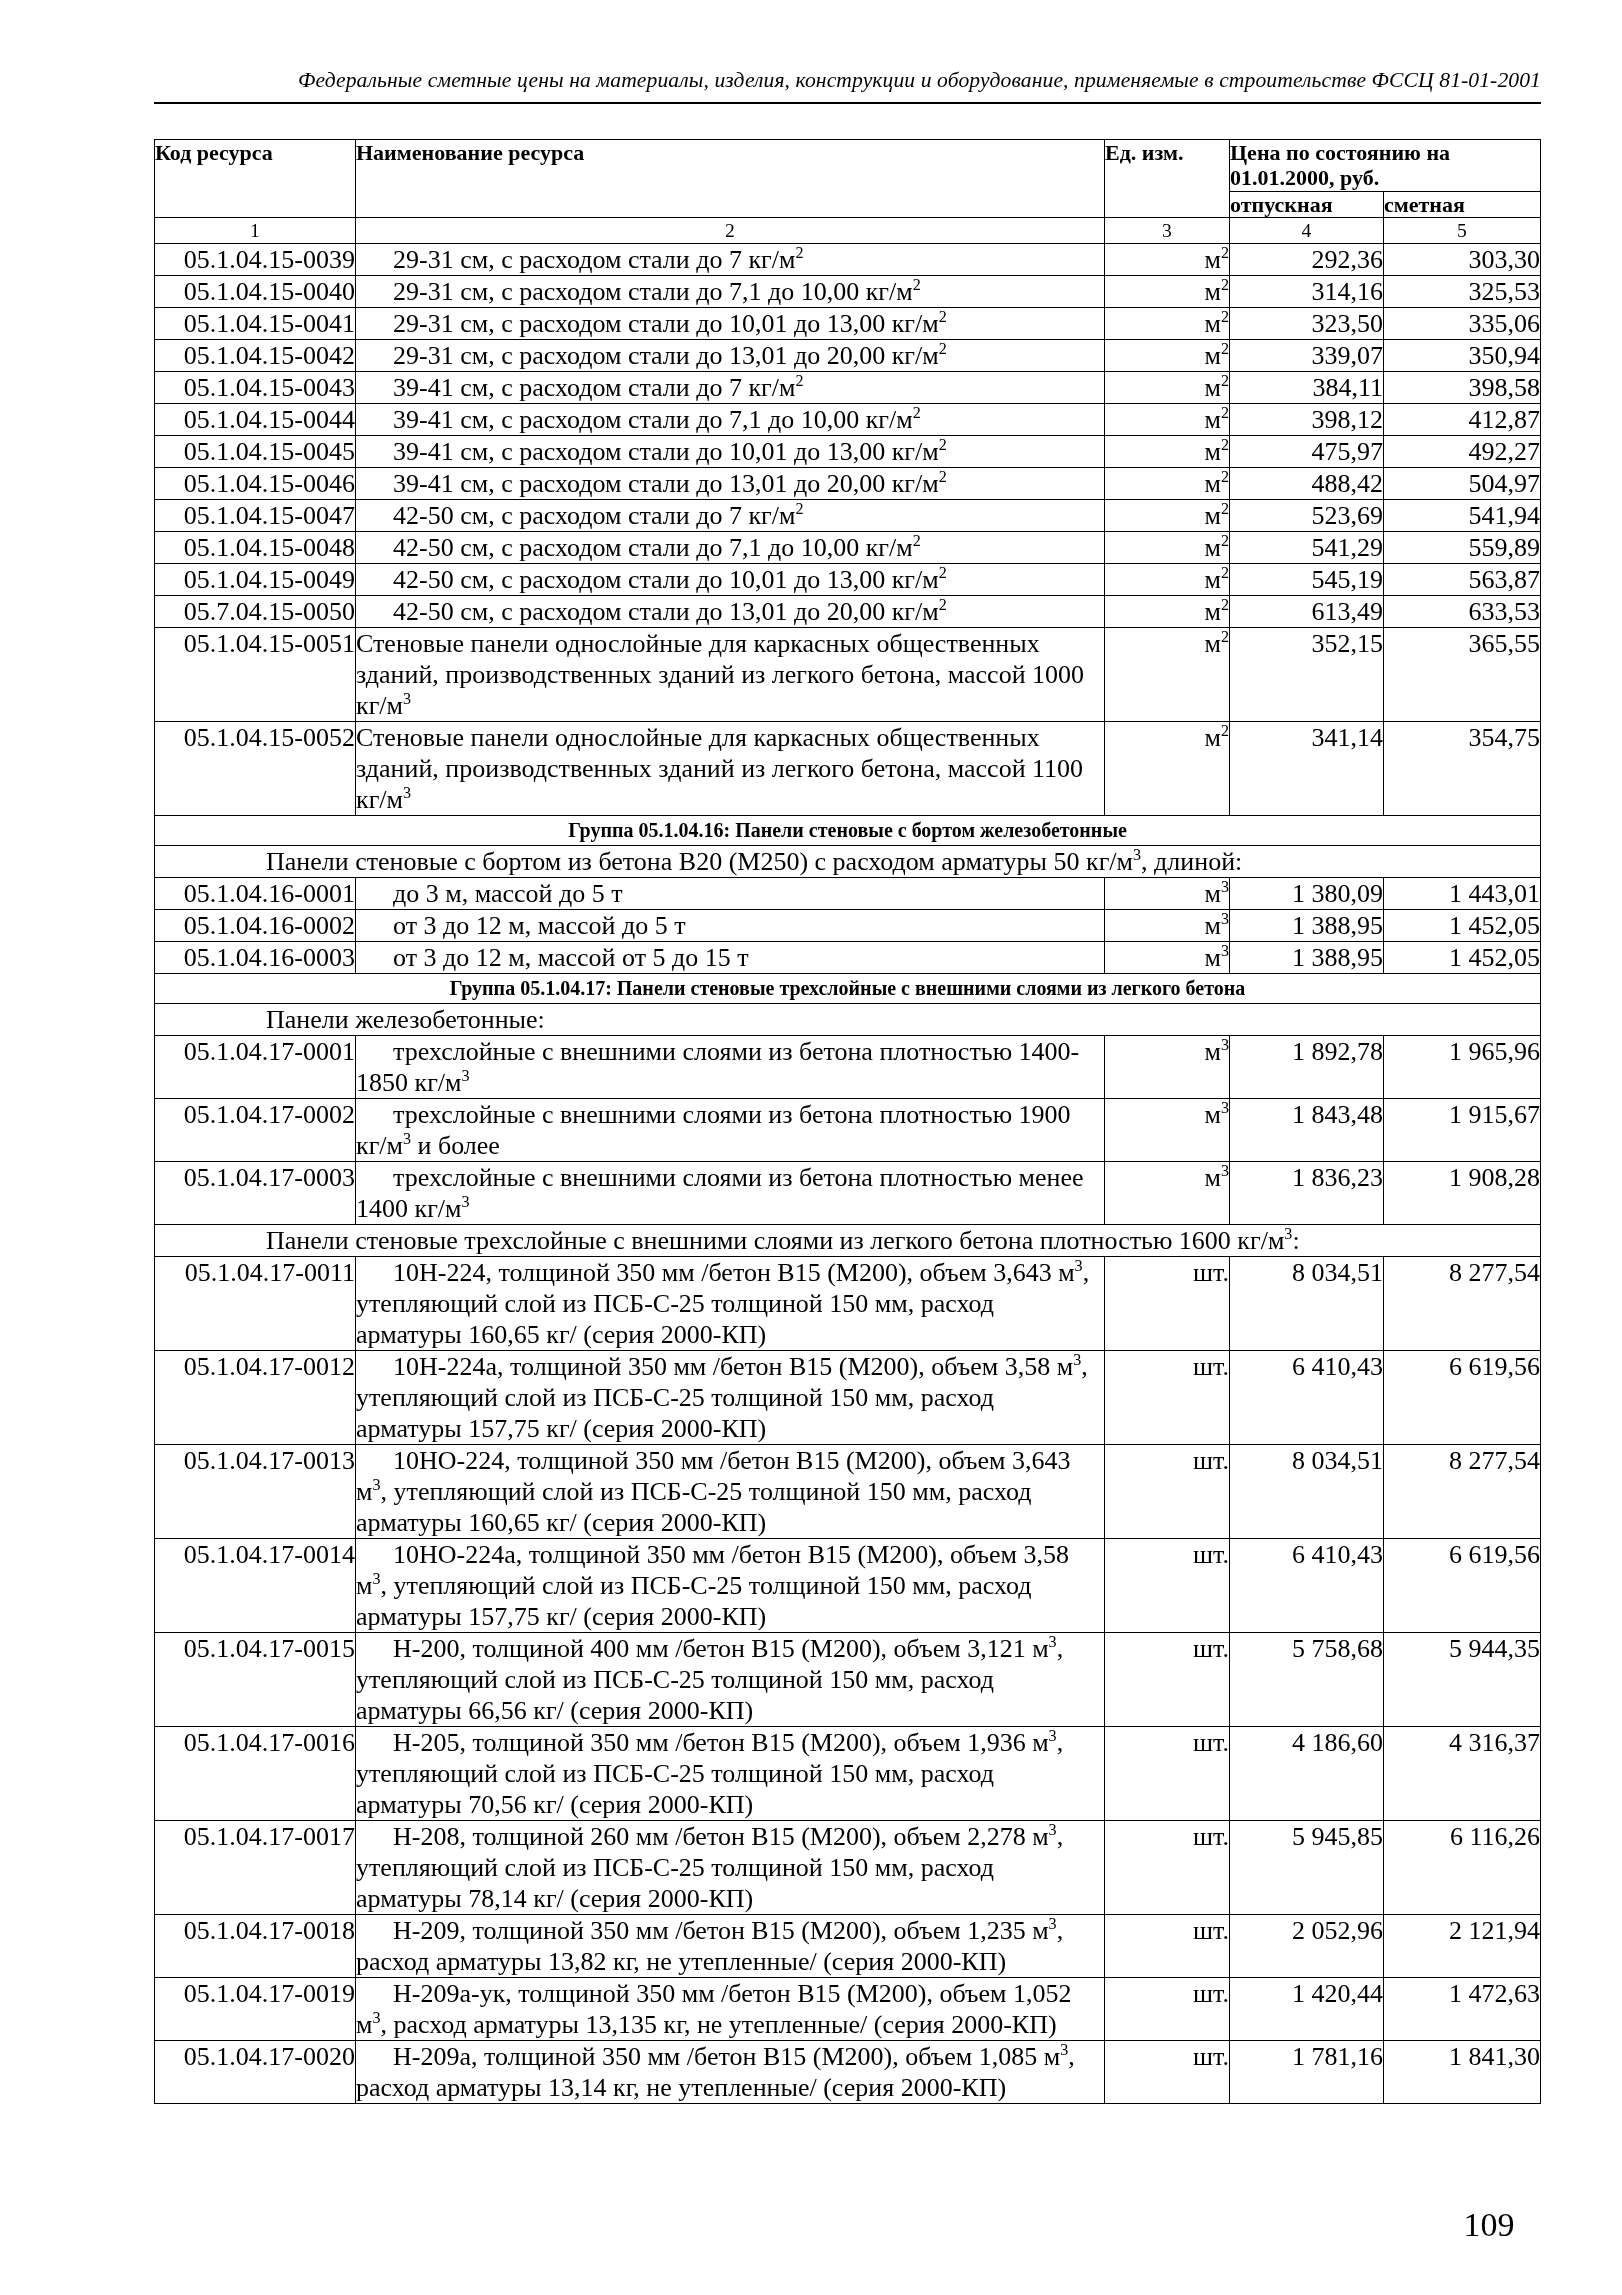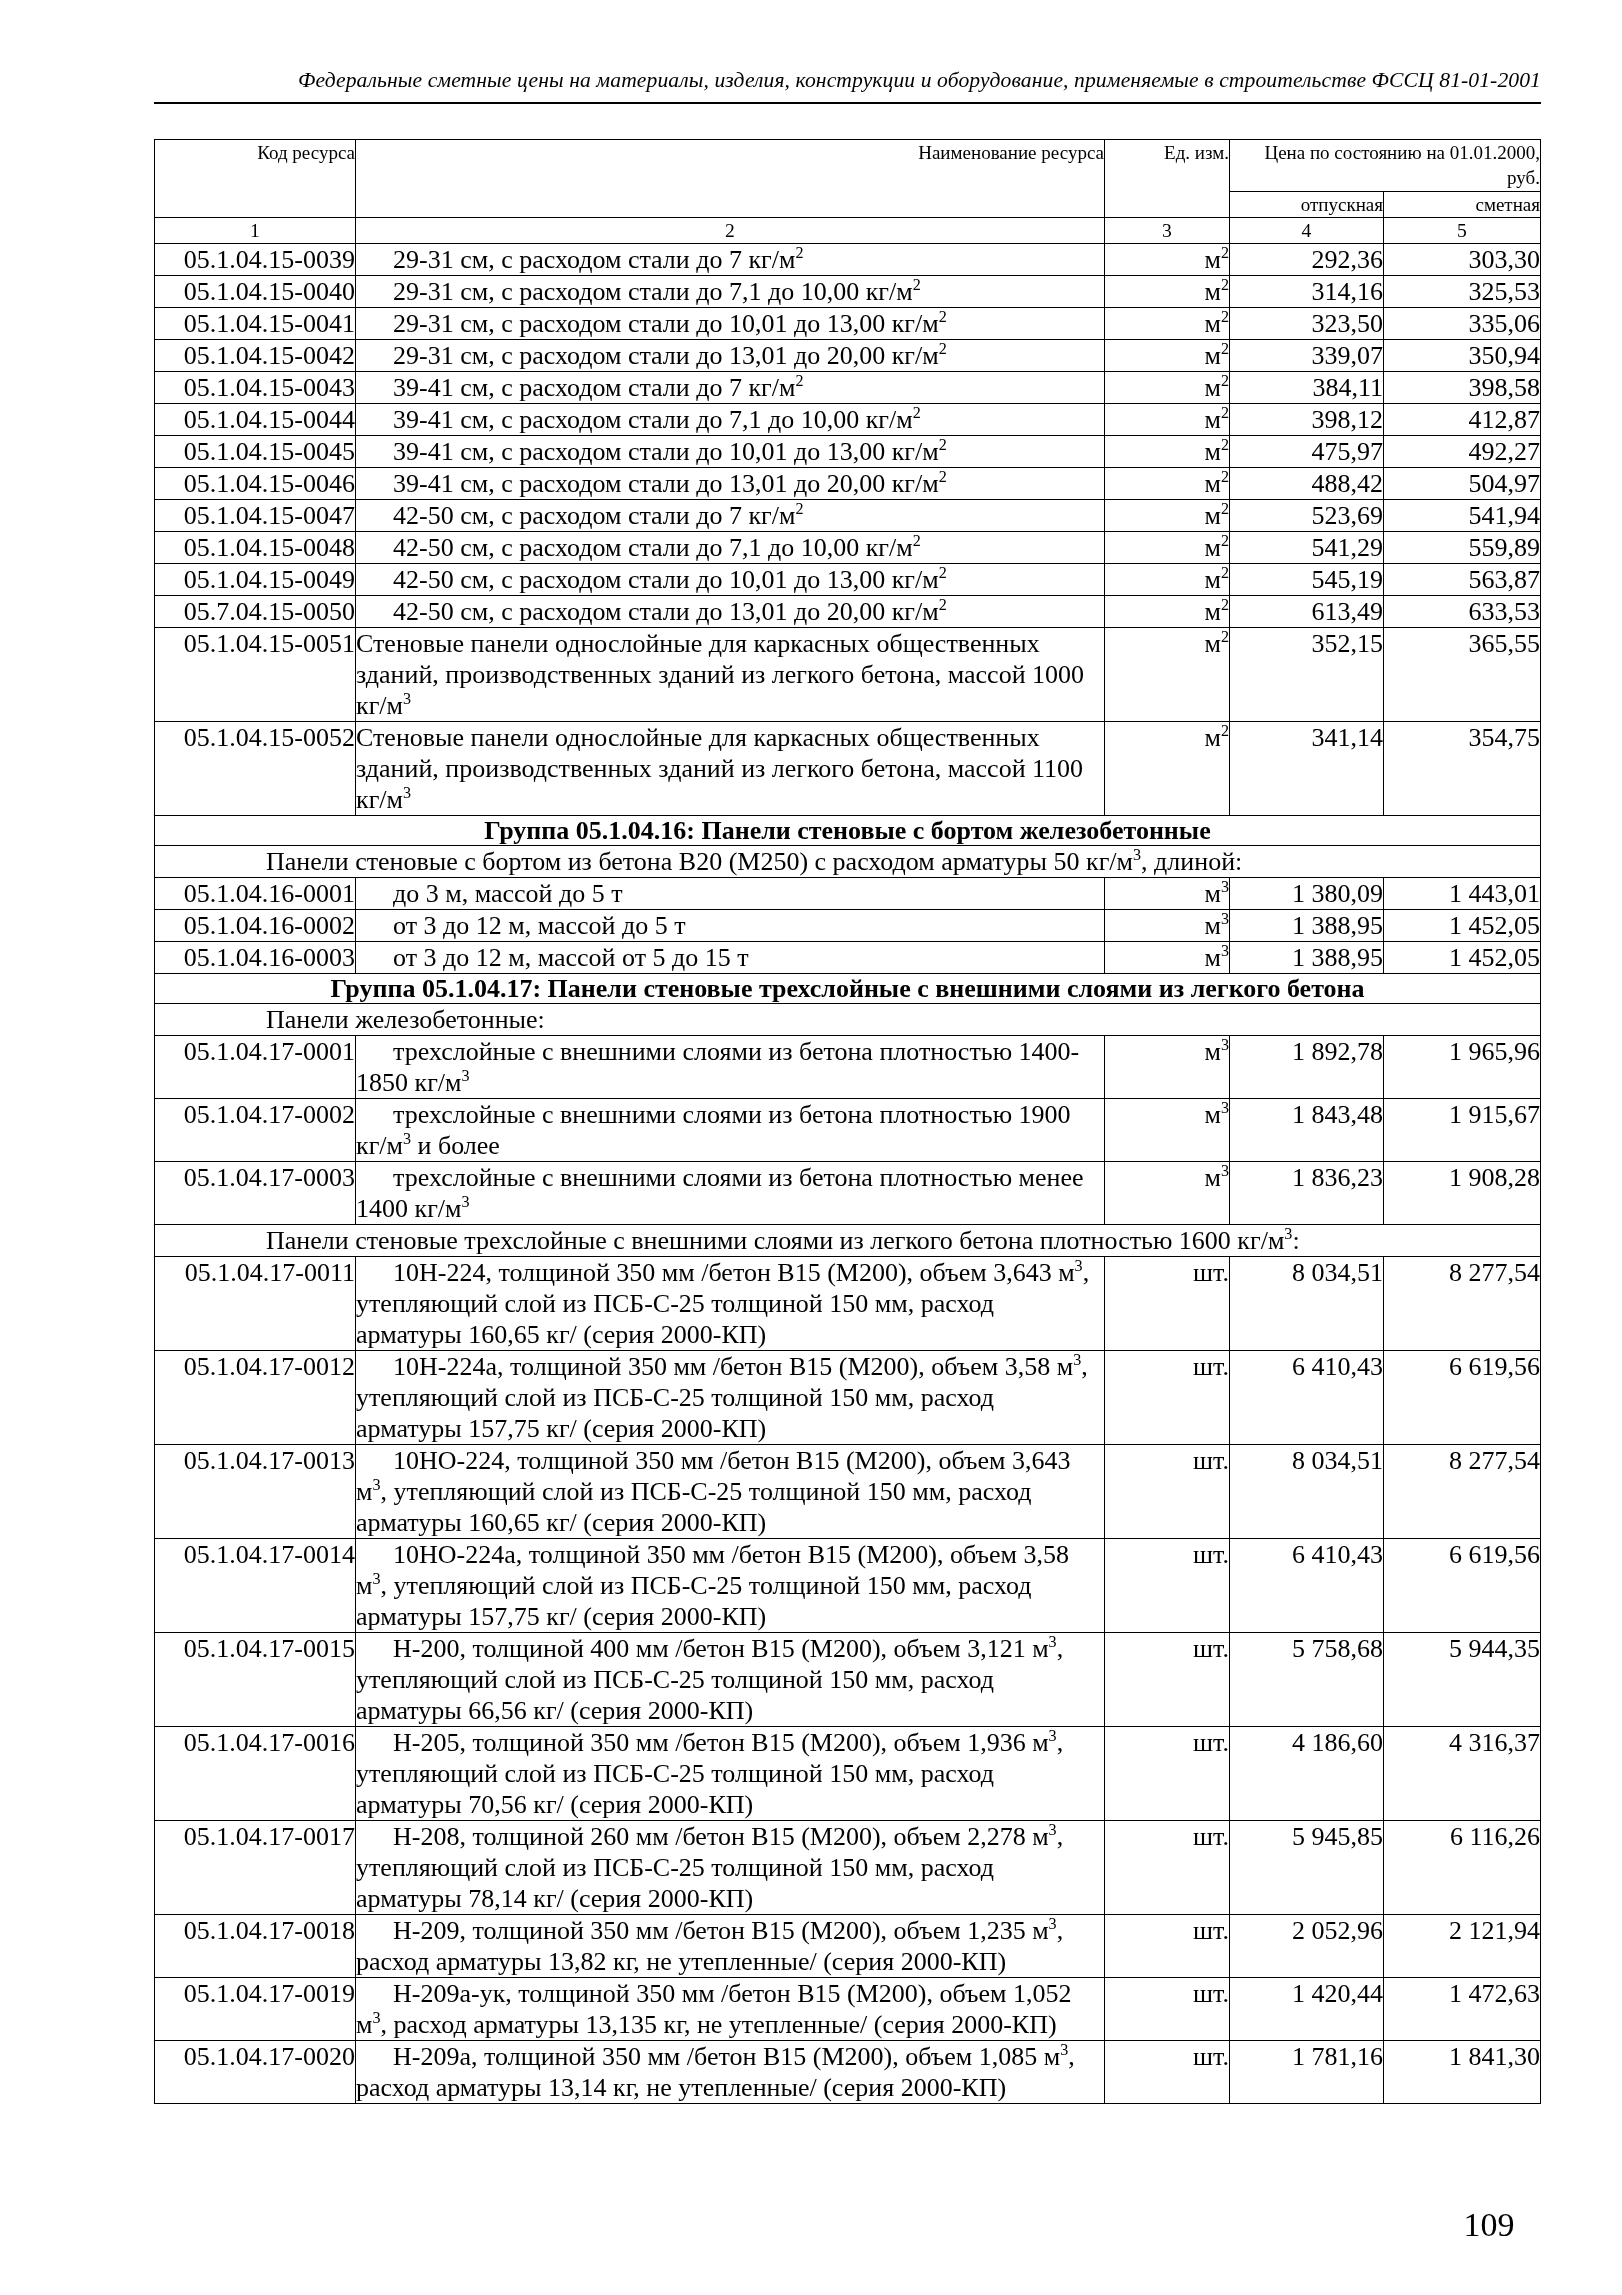--- a/index.html
+++ b/index.html
@@ -23,33 +23,33 @@
   }
   table.price td, table.price th {
     border: 1.3px solid #000; padding: 0; vertical-align: top;
   }
   col.c1 { width: 201px; }
   col.c2 { width: 749px; }
   col.c3 { width: 125px; }
   col.c4 { width: 154px; }
   col.c5 { width: 157px; }
 
-  th.hdr { font-weight: normal; font-size: 19px; line-height: 25px; text-align: right; vertical-align: middle; }
+  th.hdr { font-weight: bold; font-size: 22px; line-height: 25px; text-align: left; vertical-align: middle; }
   tr.hdr-top th { height: 51px; }
   tr.hdr-sub th { height: 25px; }
   tr.colnums td { font-size: 19.6px; line-height: 25px; text-align: center; height: 25px; vertical-align: middle; }
 
   td.code { text-align: right; padding: 0 3.9px; white-space: nowrap; }
   td.desc { padding: 0 6.5px 0 7.9px; text-align: left; }
   td.desc.indent .t { display: block; text-indent: 37px; }
   td.unit { text-align: right; }
   td.num { text-align: right; padding-right: 6.5px; white-space: nowrap; margin-top: 33px; }
   sup { font-size: 62%; line-height: 0; vertical-align: 0.62em; }
 
-  tr.group td { text-align: center; font-weight: bold; font-size: 26px; line-height: 29px; height: 29px; }
+  tr.group td { text-align: center; font-weight: bold; font-size: 20px; line-height: 29px; height: 29px; }
   tr.sub td.sublabel { padding-left: 111px; text-align: left; }
   .page-number {
     position: absolute; left: 1440px; top: 2209px; width: 98px; text-align: center;
     font-size: 34px; line-height: 31px;
   }
 </style>
 </head>
 <body>
 
 <div class="running-head">Федеральные сметные цены на материалы, изделия, конструкции и оборудование, применяемые в строительстве ФССЦ 81-01-2001</div>

